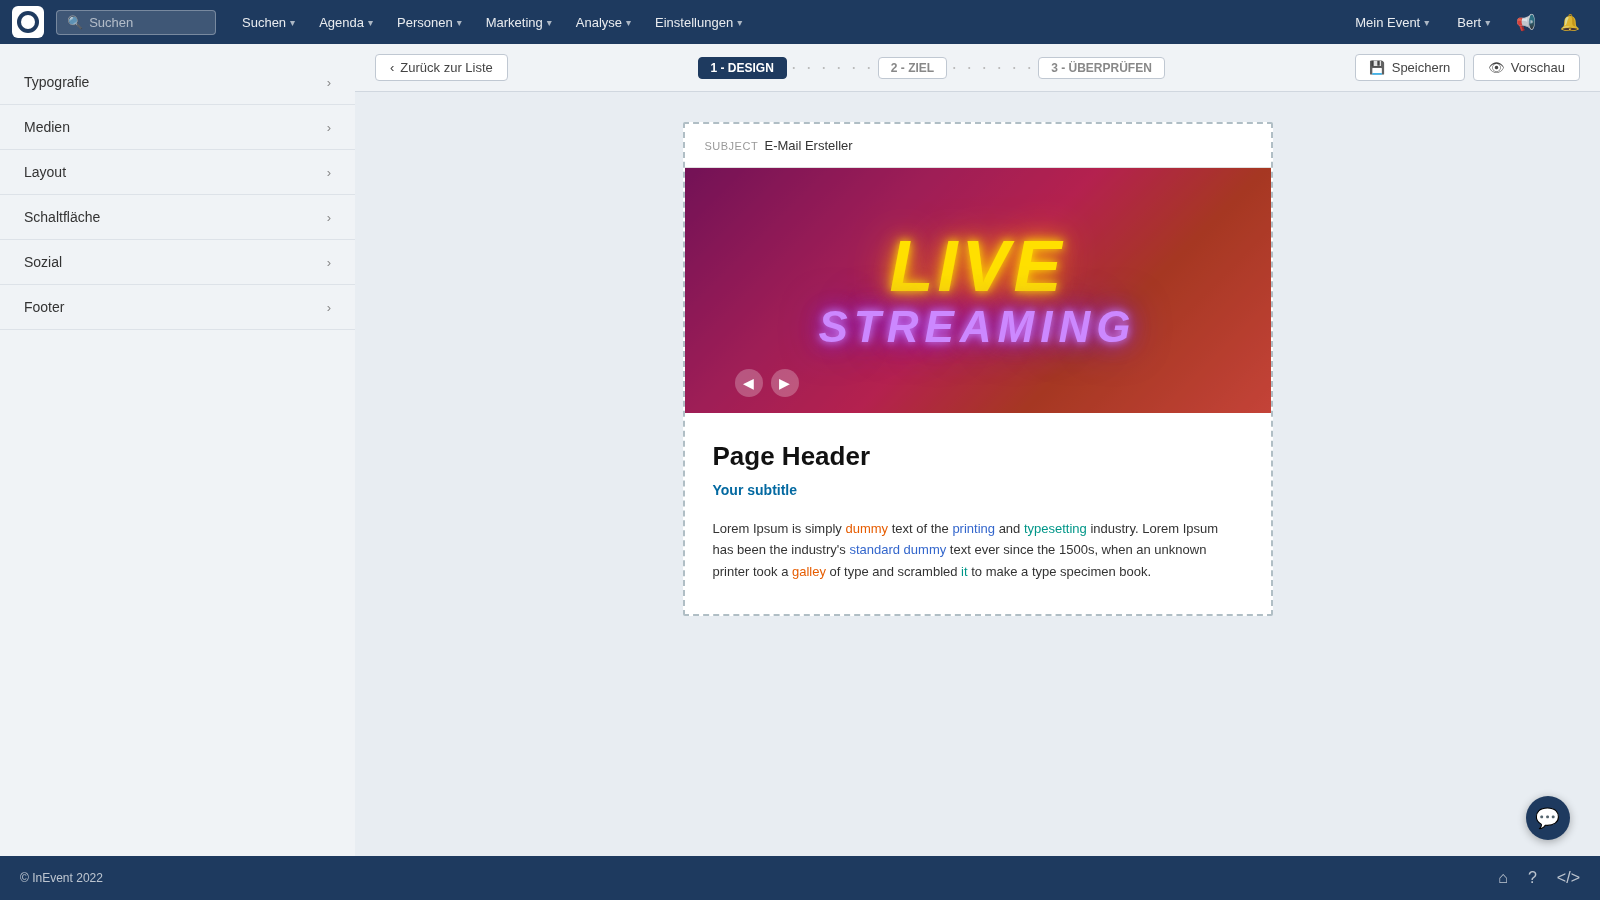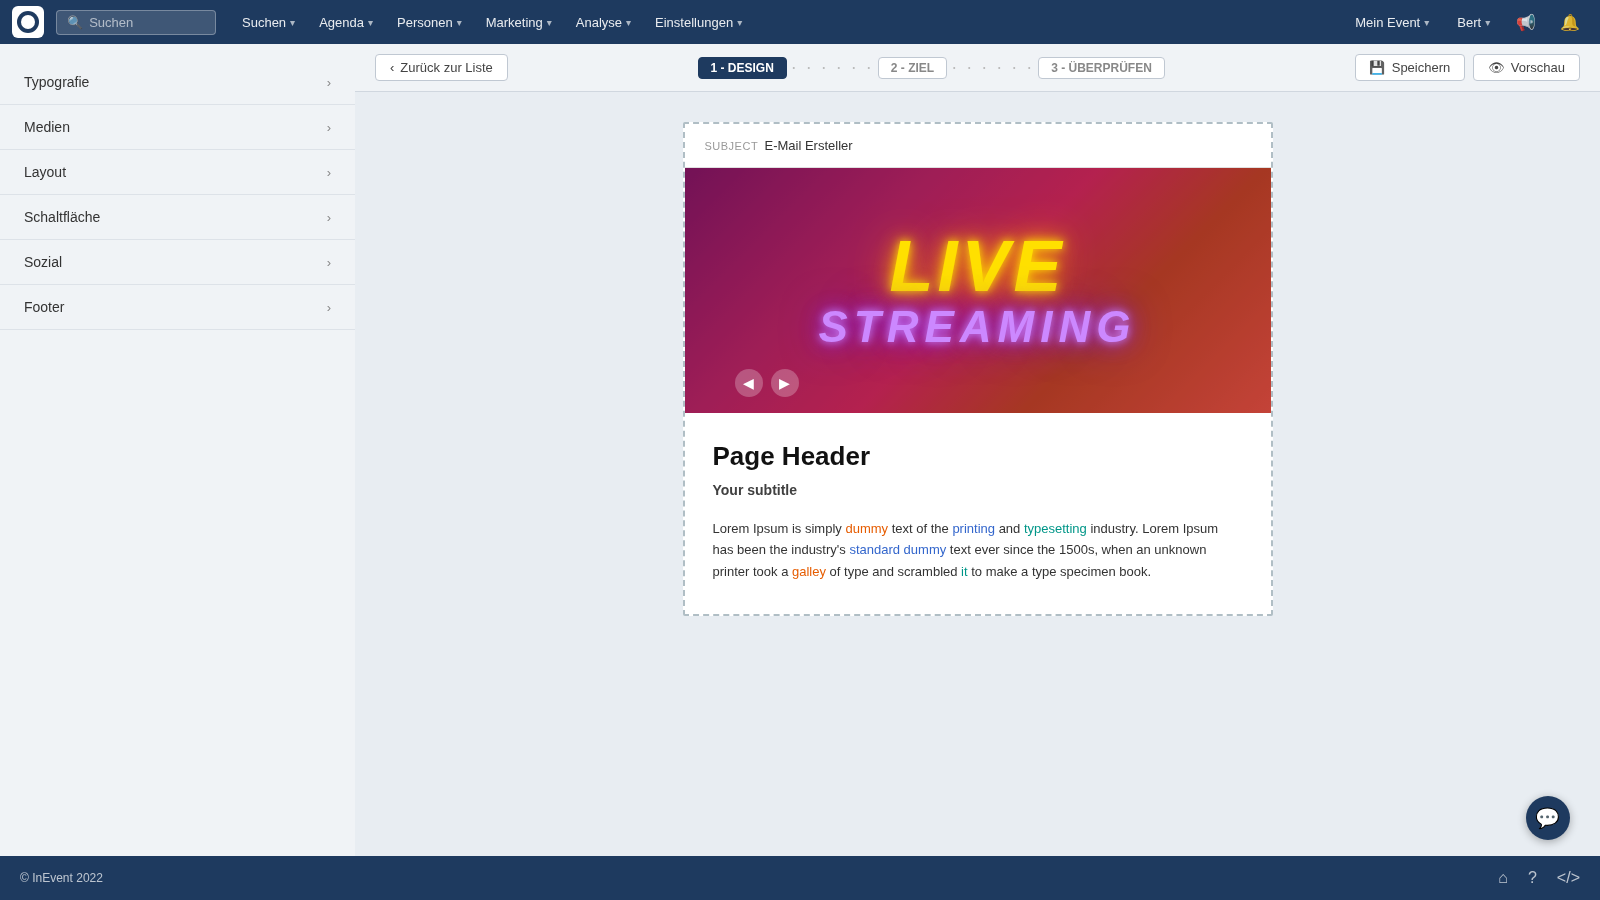--- a/index.html
+++ b/index.html
@@ -271,21 +271,21 @@
     }
     .email-page-header {
       font-size: 26px;
       font-weight: 700;
       color: #111;
       margin-bottom: 10px;
     }
     .email-subtitle {
       font-size: 14px;
       font-weight: 600;
-      color: #404040;
+      color: #0369a1;
       margin-bottom: 20px;
     }
     .email-body-text {
       font-size: 13px;
       line-height: 1.65;
       color: #333;
     }
     .email-body-text .highlight-org { color: #e65c00; }
     .email-body-text .highlight-blue { color: #3366cc; }
     .email-body-text .highlight-teal { color: #009688; }

